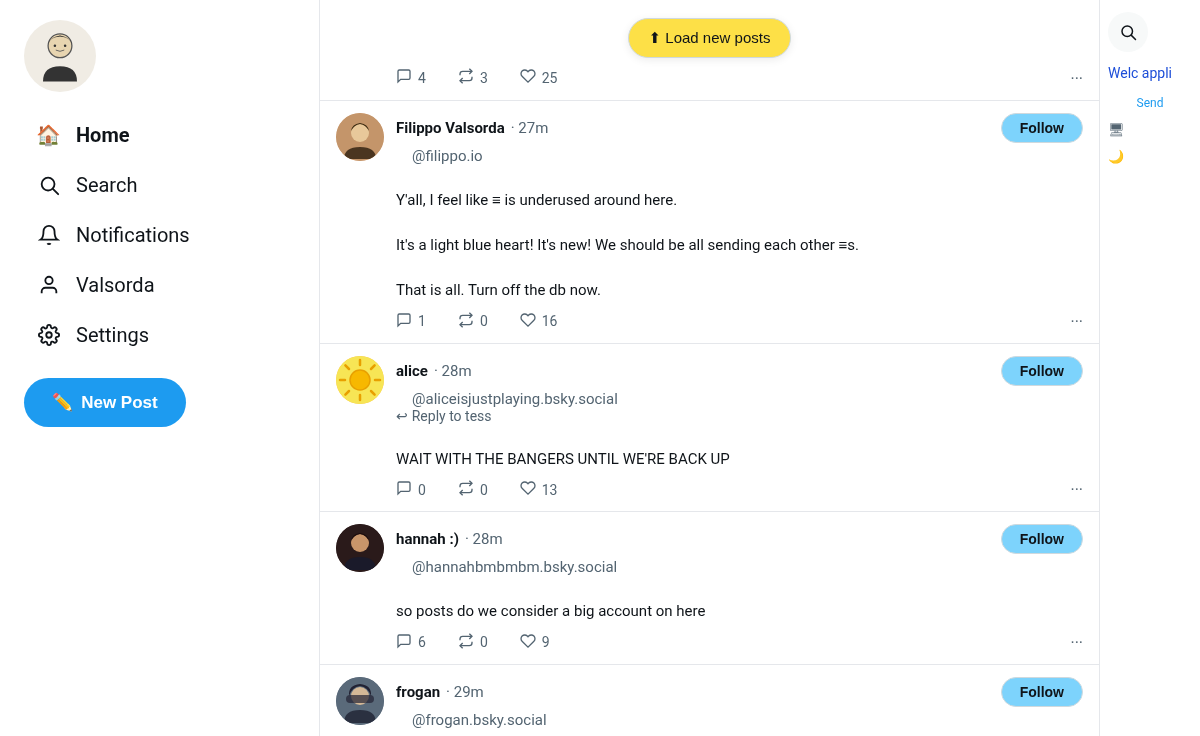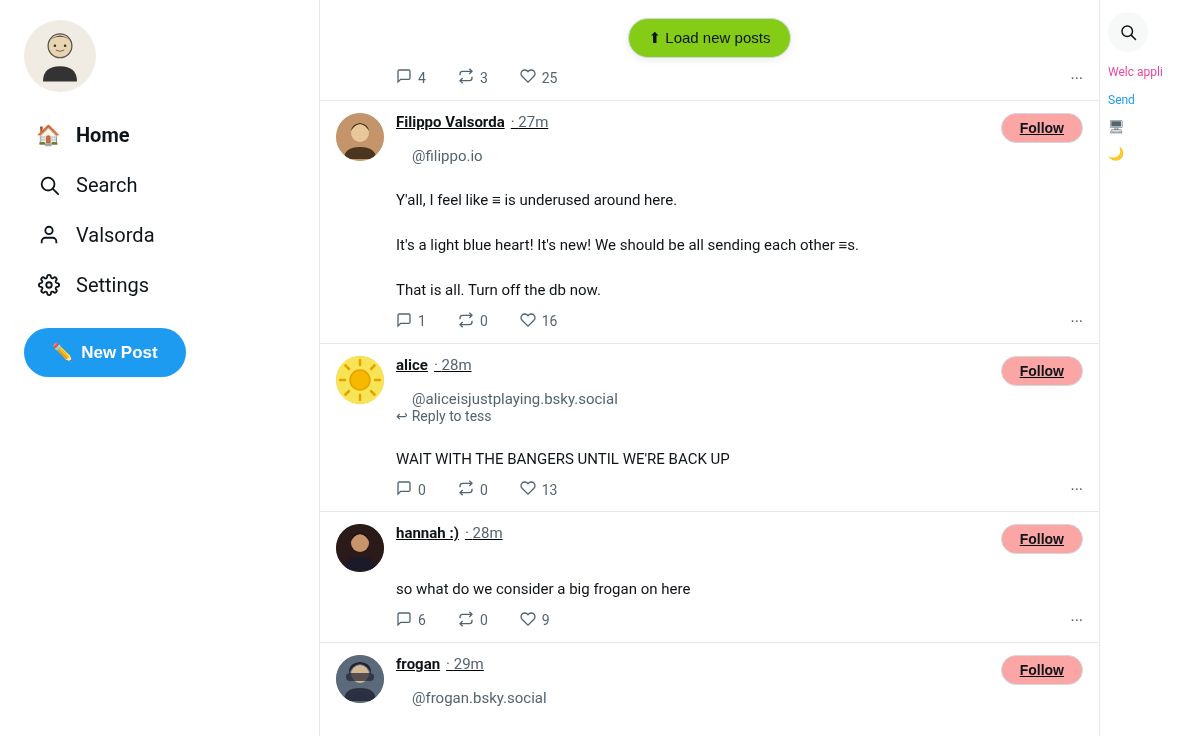--- a/index.html
+++ b/index.html
@@ -82,21 +82,21 @@
     .load-new-posts-bar {
       display: flex;
       justify-content: center;
       padding: 10px 0;
       position: sticky;
       top: 8px;
       z-index: 10;
       pointer-events: none;
     }
     .load-new-posts-pill {
-      background: #84cc16;
+      background: #fde047;
       border: 1px solid #cfd9de;
       border-radius: 30px;
       padding: 10px 20px;
       font-size: 15px;
       font-weight: 500;
       color: #0f1419;
       cursor: pointer;
       pointer-events: all;
       box-shadow: 0 2px 8px rgba(0,0,0,0.08);
       display: flex;
@@ -122,24 +122,23 @@
       font-size: 22px;
     }
     .post-avatar.filippo { background: #d4a882; }
     .post-avatar.alice { background: #f7c948; }
     .post-avatar.hannah { background: #3a2a2a; }
     .post-avatar.frogan { background: #5a6a7a; }
 
     .post-content { flex: 1; min-width: 0; }
     .post-header {
       display: flex;
-      align-items: flex-start;
+      align-items: center;
       justify-content: space-between;
       margin-bottom: 4px;
-      text-decoration: underline;
     }
     .post-author-info {
       display: flex;
       align-items: center;
       gap: 6px;
     }
     .post-author-name {
       font-weight: 700;
       font-size: 15px;
       color: #0f1419;
@@ -147,21 +146,21 @@
     .post-time {
       color: #536471;
       font-size: 15px;
     }
     .post-handle {
       color: #536471;
       font-size: 15px;
       margin-left: 16px;
     }
     .follow-btn {
-      background: #fca5a5;
+      background: #7dd3fc;
       border: 1px solid #cfd9de;
       border-radius: 30px;
       padding: 6px 18px;
       font-size: 14px;
       font-weight: 700;
       cursor: pointer;
       color: #0f1419;
     }
     .post-text {
       font-size: 15px;
@@ -227,28 +226,29 @@
       border-radius: 50%;
       background: #f7f9f9;
       border: none;
       cursor: pointer;
       display: flex;
       align-items: center;
       justify-content: center;
       font-size: 18px;
     }
     .right-text {
-      font-size: 12px;
-      color: #ec4899;
+      font-size: 14px;
+      color: #1d4ed8;
       line-height: 1.4;
     }
     .right-link {
       color: #1d9bf0;
       font-size: 12px;
       cursor: pointer;
+      text-align: center;
     }
     .right-icon-row {
       display: flex;
       align-items: center;
       gap: 6px;
       font-size: 13px;
       color: #536471;
     }
   </style>
 </head>
@@ -275,20 +275,29 @@
     <span>Home</span>
   </div>
   <div class="nav-item">
     <span class="nav-icon">
       <svg width="22" height="22" viewBox="0 0 24 24" fill="none" stroke="#0f1419" stroke-width="2" stroke-linecap="round">
         <circle cx="11" cy="11" r="7"></circle>
         <line x1="16.5" y1="16.5" x2="22" y2="22"></line>
       </svg>
     </span>
     <span>Search</span>
+  </div>
+  <div class="nav-item">
+    <span class="nav-icon">
+      <svg width="22" height="22" viewBox="0 0 24 24" fill="none" stroke="#0f1419" stroke-width="2">
+        <path d="M18 8A6 6 0 0 0 6 8c0 7-3 9-3 9h18s-3-2-3-9"></path>
+        <path d="M13.73 21a2 2 0 0 1-3.46 0"></path>
+      </svg>
+    </span>
+    <span>Notifications</span>
   </div>
   <div class="nav-item">
     <span class="nav-icon">
       <svg width="22" height="22" viewBox="0 0 24 24" fill="none" stroke="#0f1419" stroke-width="2">
         <path d="M20 21v-2a4 4 0 0 0-4-4H8a4 4 0 0 0-4 4v2"></path>
         <circle cx="12" cy="7" r="4"></circle>
       </svg>
     </span>
     <span>Valsorda</span>
   </div>
@@ -470,21 +479,22 @@
       </svg>
     </div>
     <div class="post-content">
       <div class="post-header">
         <div class="post-author-info">
           <span class="post-author-name">hannah :)</span>
           <span class="post-time">· <span>28m</span></span>
         </div>
         <button class="follow-btn">Follow</button>
       </div>
-      <div class="post-text">so what do we consider a big frogan on here</div>
+      <div class="post-handle">@hannahbmbmbm.bsky.social</div>
+      <div class="post-text">so posts do we consider a big account on here</div>
       <div class="post-actions">
         <div class="post-action">
           <span><svg width="16" height="16" viewBox="0 0 24 24" fill="none" stroke="#536471" stroke-width="2">
                 <path d="M21 15a2 2 0 0 1-2 2H7l-4 4V5a2 2 0 0 1 2-2h14a2 2 0 0 1 2 2z"></path>
               </svg></span>
           <span>6</span>
         </div>
         <div class="post-action">
           <span><svg width="16" height="16" viewBox="0 0 24 24" fill="none" stroke="#536471" stroke-width="2">
                 <polyline points="17 1 21 5 17 9"></polyline>

